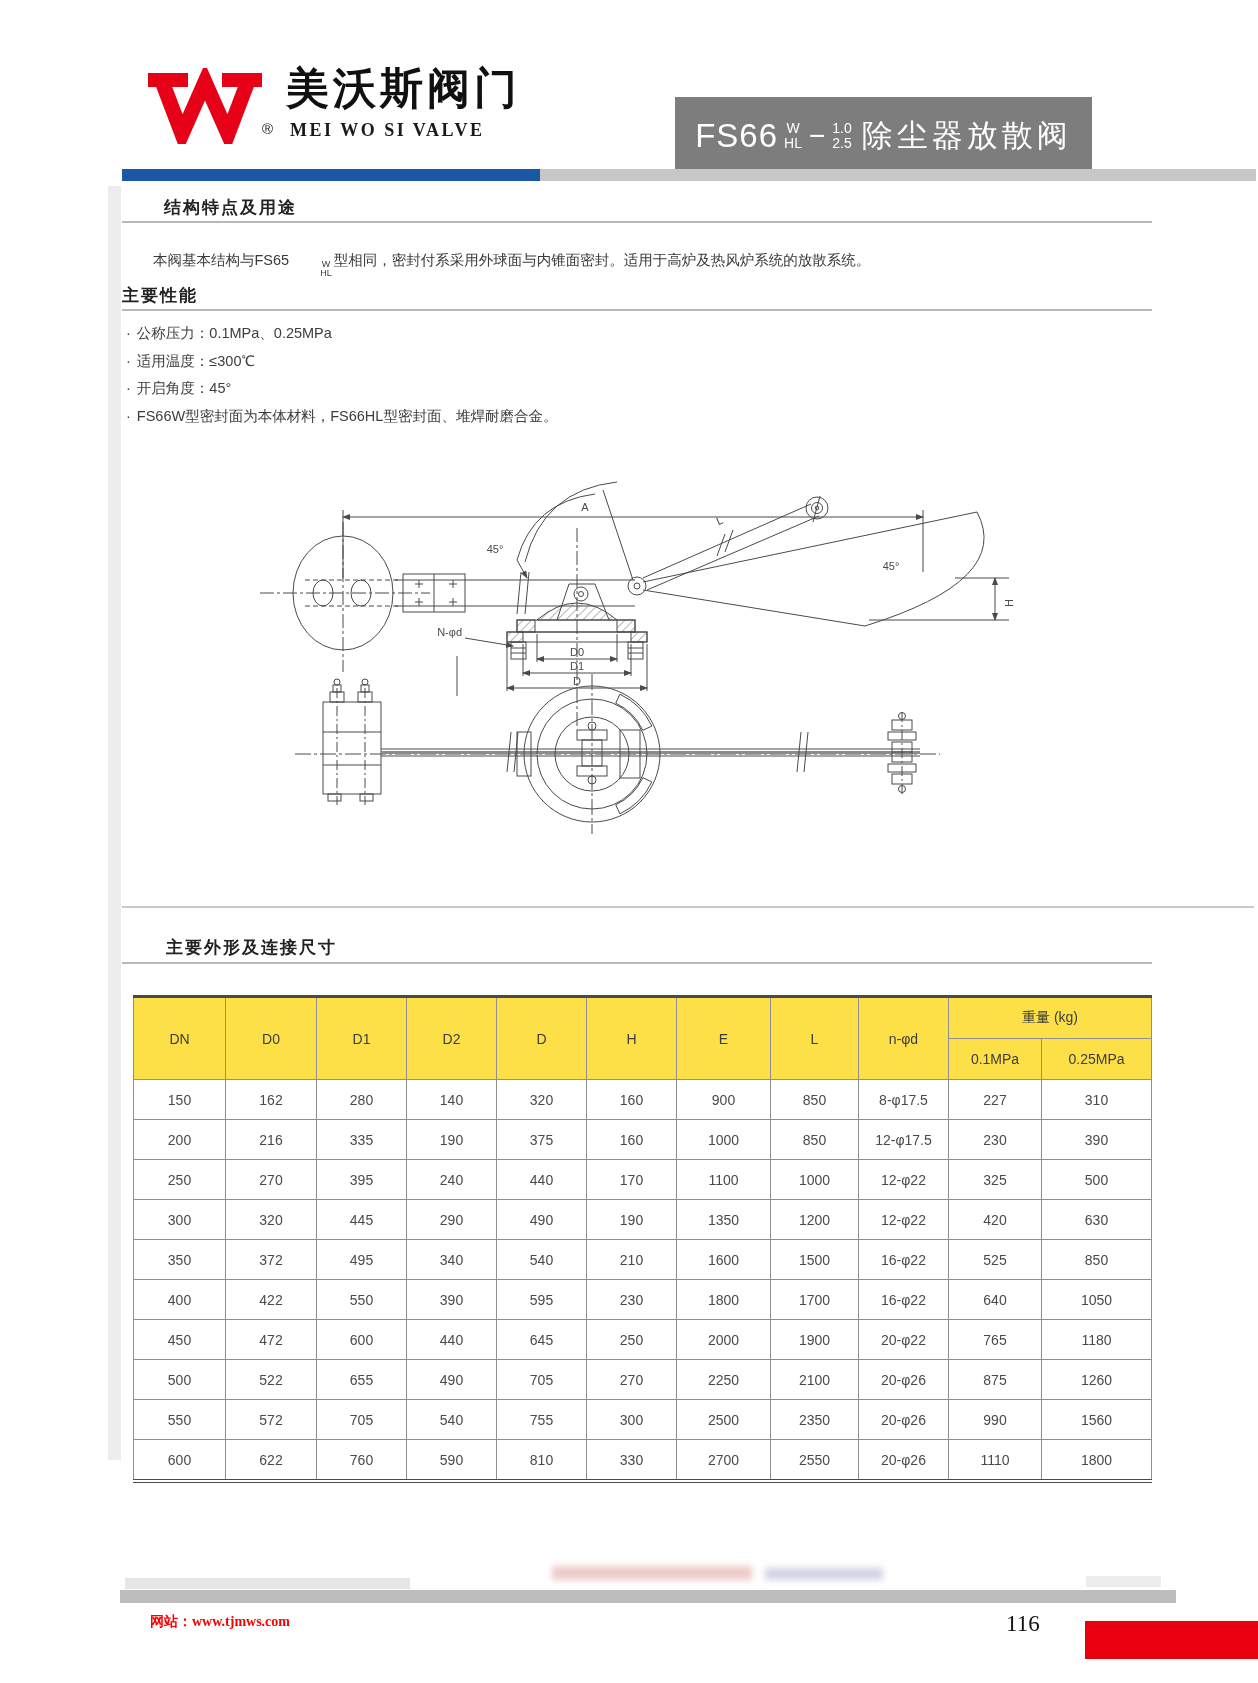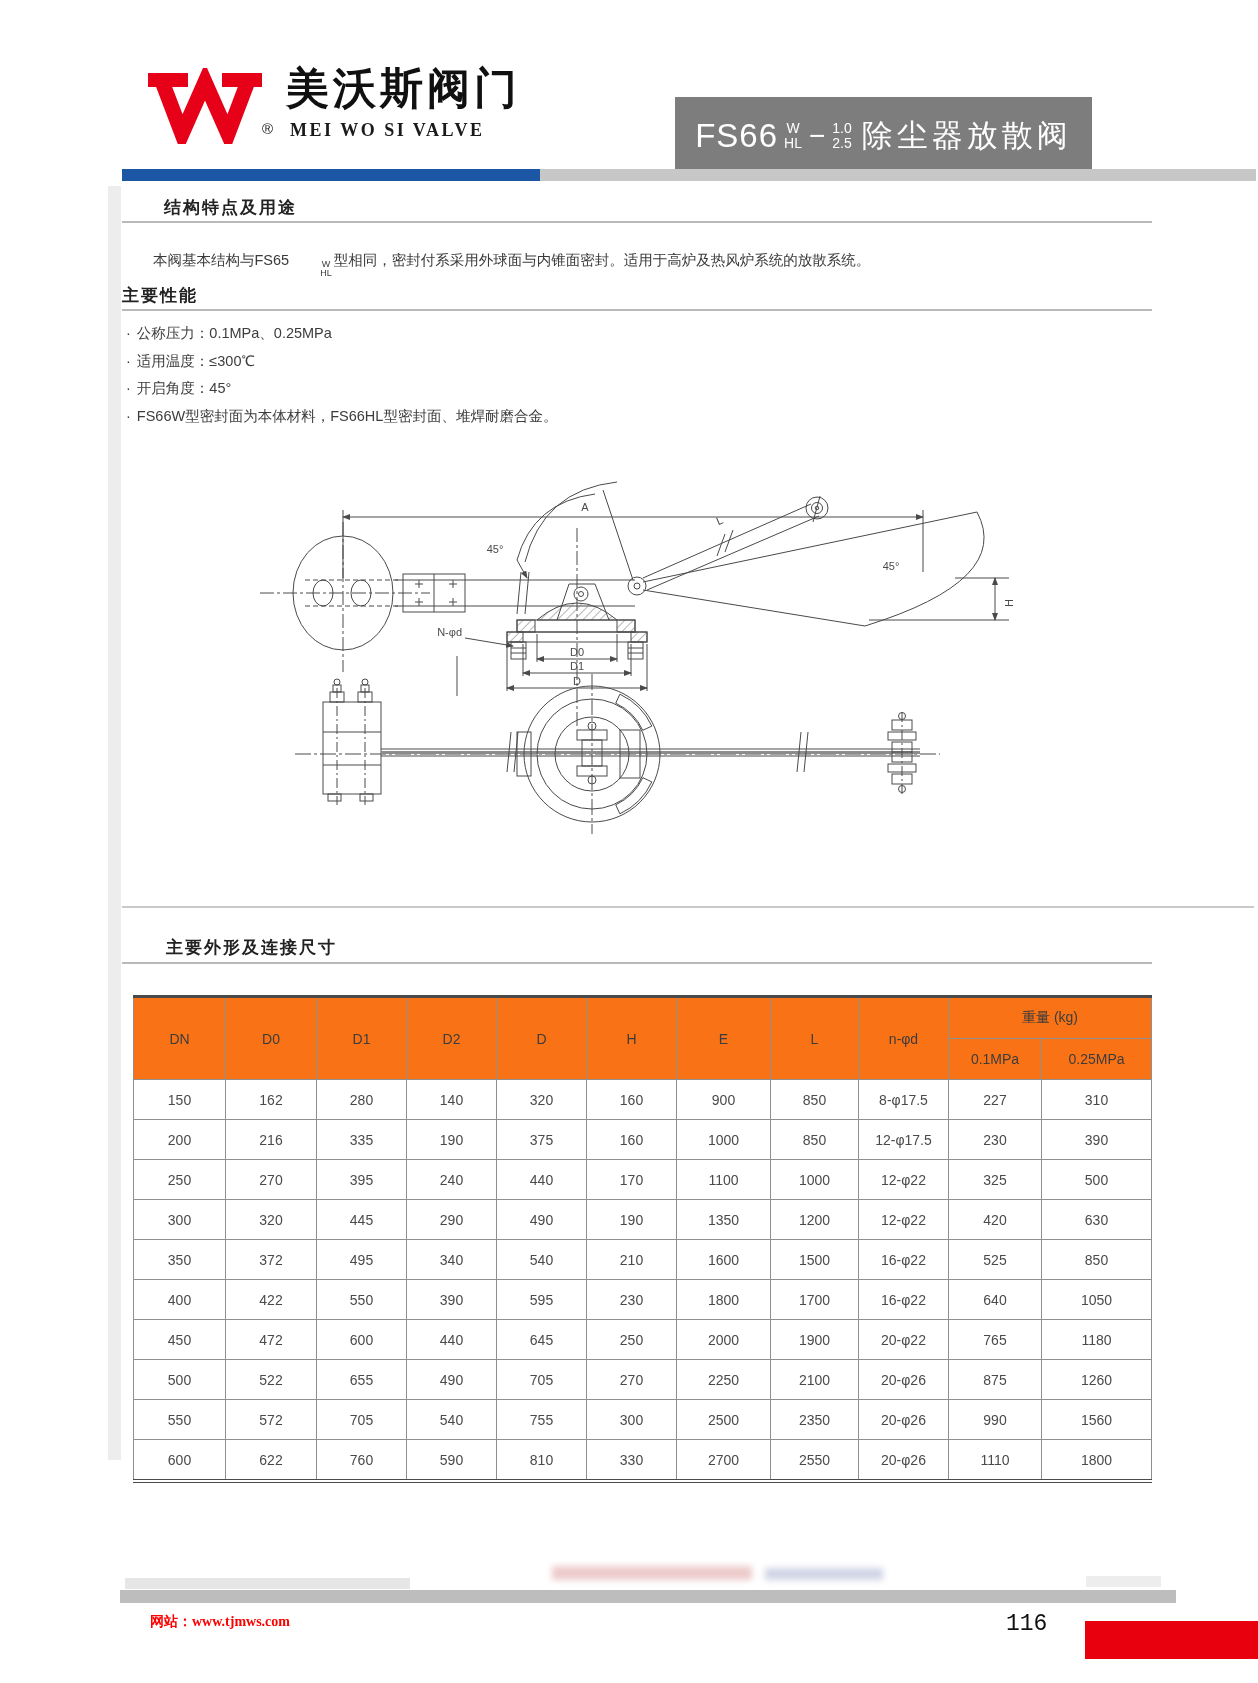--- a/index.html
+++ b/index.html
@@ -54,32 +54,32 @@
   .divider{left:122px;top:906px;width:1132px;height:2px;background:#c9c9c9;}
 
   .dim-title{left:122px;top:936px;margin-left:44px;}
   .dim-rule{left:122px;top:962px;width:1030px;}
 
   
   .dim-table{left:133px;top:995px;width:1018px;border-collapse:collapse;table-layout:fixed;
              font-size:14px;color:#4a4a4a;
              border-top:3px solid #4a4a4a;border-bottom:4px double #4a4a4a;
              border-left:1px solid #8f8f8f;border-right:1px solid #8f8f8f;}
-  .dim-table th{background:#f97316;font-weight:normal;color:#3c3c3c;border:1px solid #8f8f8f;height:38px;}
+  .dim-table th{background:#fde047;font-weight:normal;color:#3c3c3c;border:1px solid #8f8f8f;height:38px;}
   .dim-table td{border:1px solid #8f8f8f;text-align:center;height:37px;background:#fff;}
 
   
   .smudge-red{left:552px;top:1566px;width:200px;height:14px;background:rgba(190,70,70,.28);filter:blur(3px);}
   .smudge-blue{left:765px;top:1568px;width:118px;height:12px;background:rgba(90,100,165,.28);filter:blur(3px);}
   .strip-l{left:125px;top:1578px;width:285px;height:11px;background:#e6e6e6;}
   .strip-r{left:1086px;top:1576px;width:75px;height:11px;background:#ededed;}
   .foot-bar{left:120px;top:1590px;width:1056px;height:13px;background:#bdbdbd;}
   .website{left:150px;top:1613px;font-family:"Liberation Serif",serif;font-weight:bold;
            font-size:14px;color:#fe0000;white-space:nowrap;}
-  .page-num{left:1006px;top:1611px;font-family:Liberation Mono, monospace;
+  .page-num{left:1006px;top:1611px;font-family:Liberation Serif, serif;
             font-size:23px;color:#111;}
   .red-block{left:1085px;top:1621px;width:173px;height:38px;background:#e8000f;}
 </style>
 </head>
 <body>
 
 <div class="page">
 
   <div class="abs left-strip"></div>
 

